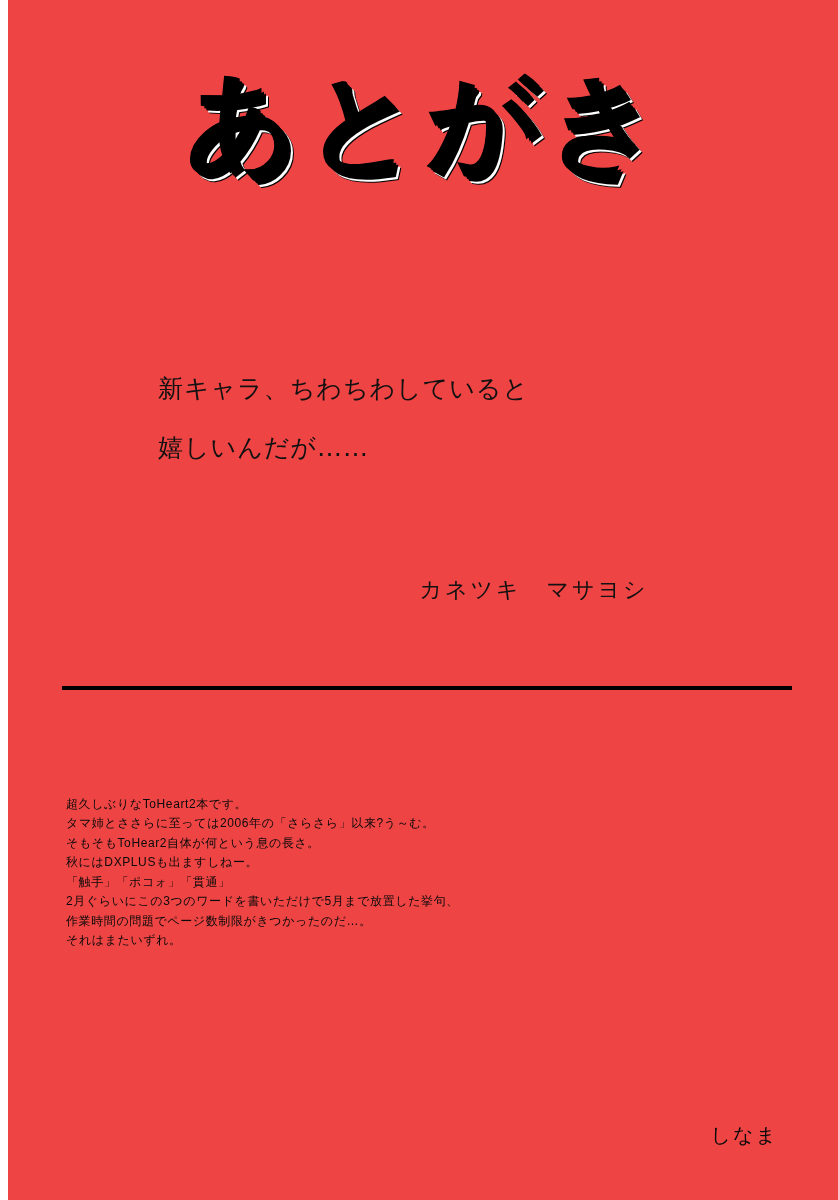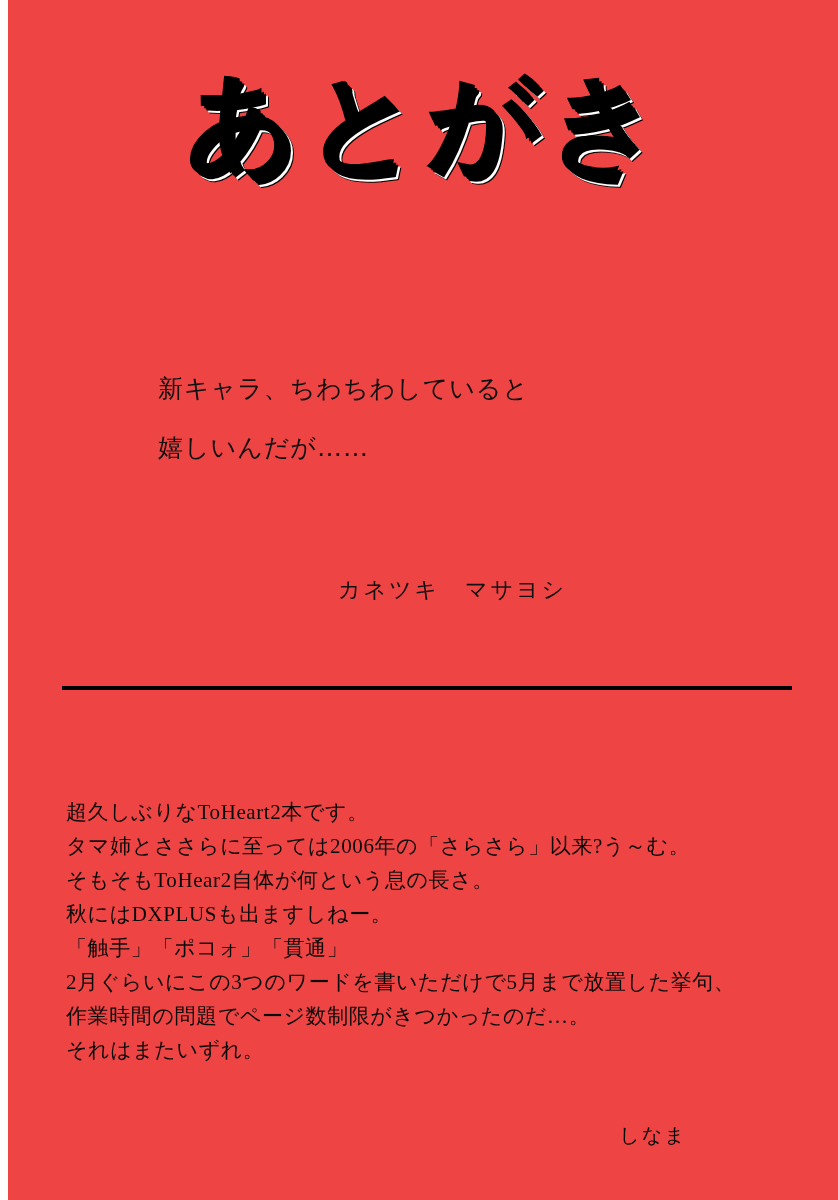--- a/index.html
+++ b/index.html
@@ -56,21 +56,21 @@
     letter-spacing: 1px;
   }
   .message div { white-space: nowrap; }
 
   
   .signature {
     position: absolute;
     left: 330px;
     top: 575px;
     width: 392px;
-    text-align: left;
+    text-align: center;
     font-family: "DejaVu Sans", sans-serif;
     font-size: 22px;
     letter-spacing: 3px;
     color: #111111;
   }
 
   
   .divider {
     position: absolute;
     left: 54px;
@@ -79,36 +79,36 @@
     height: 4px;
     background: #000000;
   }
 
   
   .note {
     position: absolute;
     left: 58px;
     top: 795px;
     width: 720px;
-    font-family: Liberation Serif, serif;
-    font-size: 21px;
+    font-family: Liberation Sans, sans-serif;
+    font-size: 12px;
     line-height: 1.62;
     color: #0a0a0a;
     letter-spacing: 0.6px;
   }
   .note div { white-space: nowrap; }
   .note .indent-1 { padding-left: 10px; }
 
   
   .credit {
     position: absolute;
     left: 520px;
     top: 1122px;
     width: 250px;
-    text-align: center;
+    text-align: right;
     font-family: "DejaVu Sans", sans-serif;
     font-size: 20px;
     letter-spacing: 2px;
     color: #0a0a0a;
   }
 </style>
 </head>
 <body>
 
 <div id="page">

